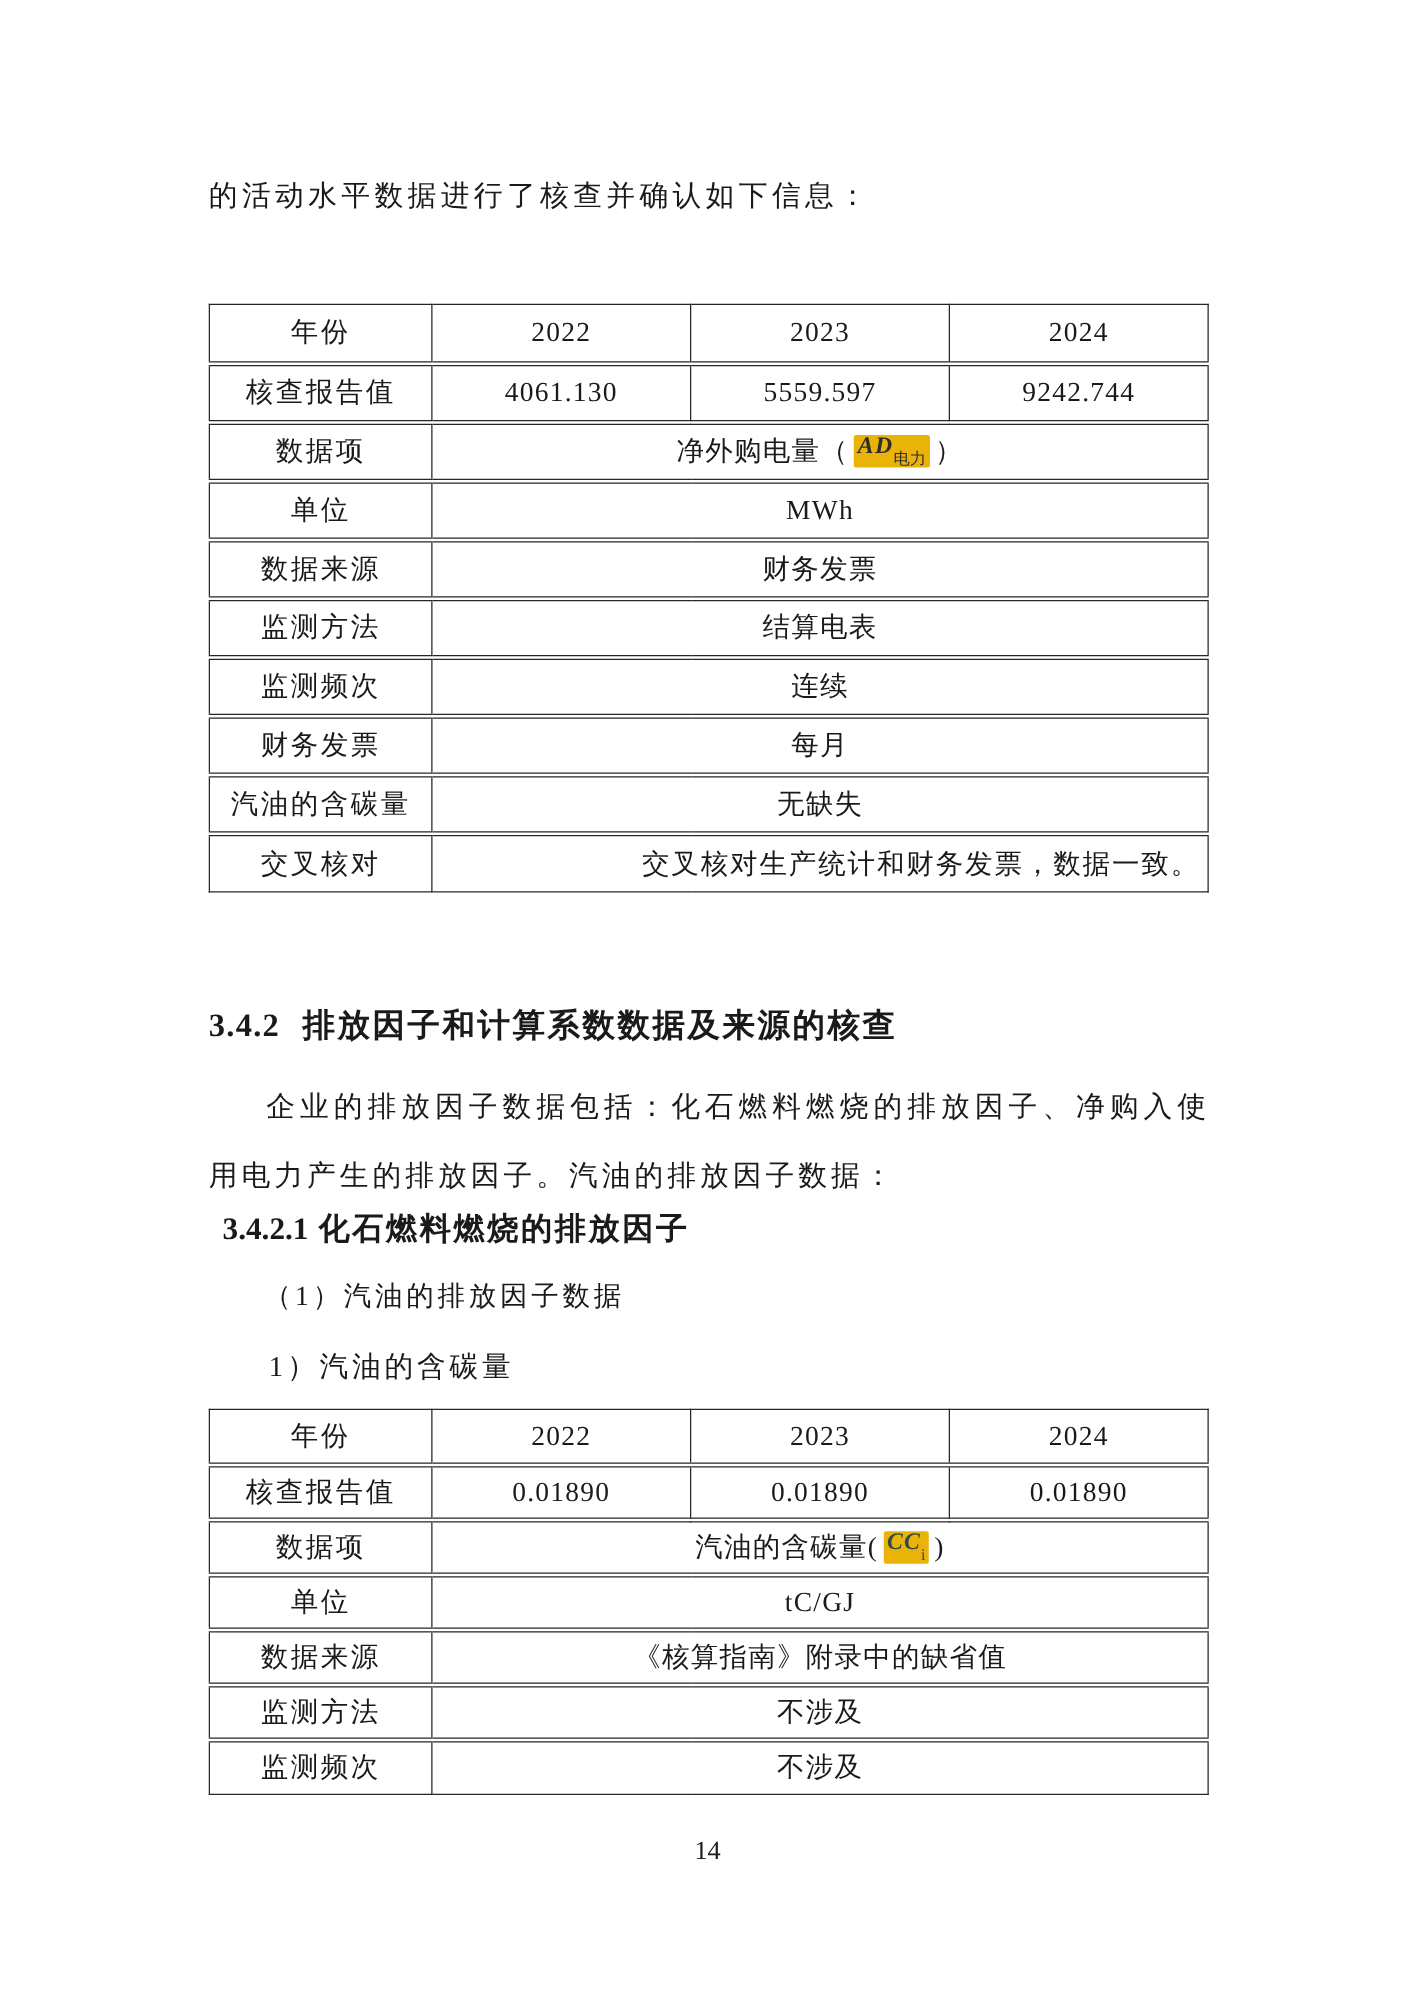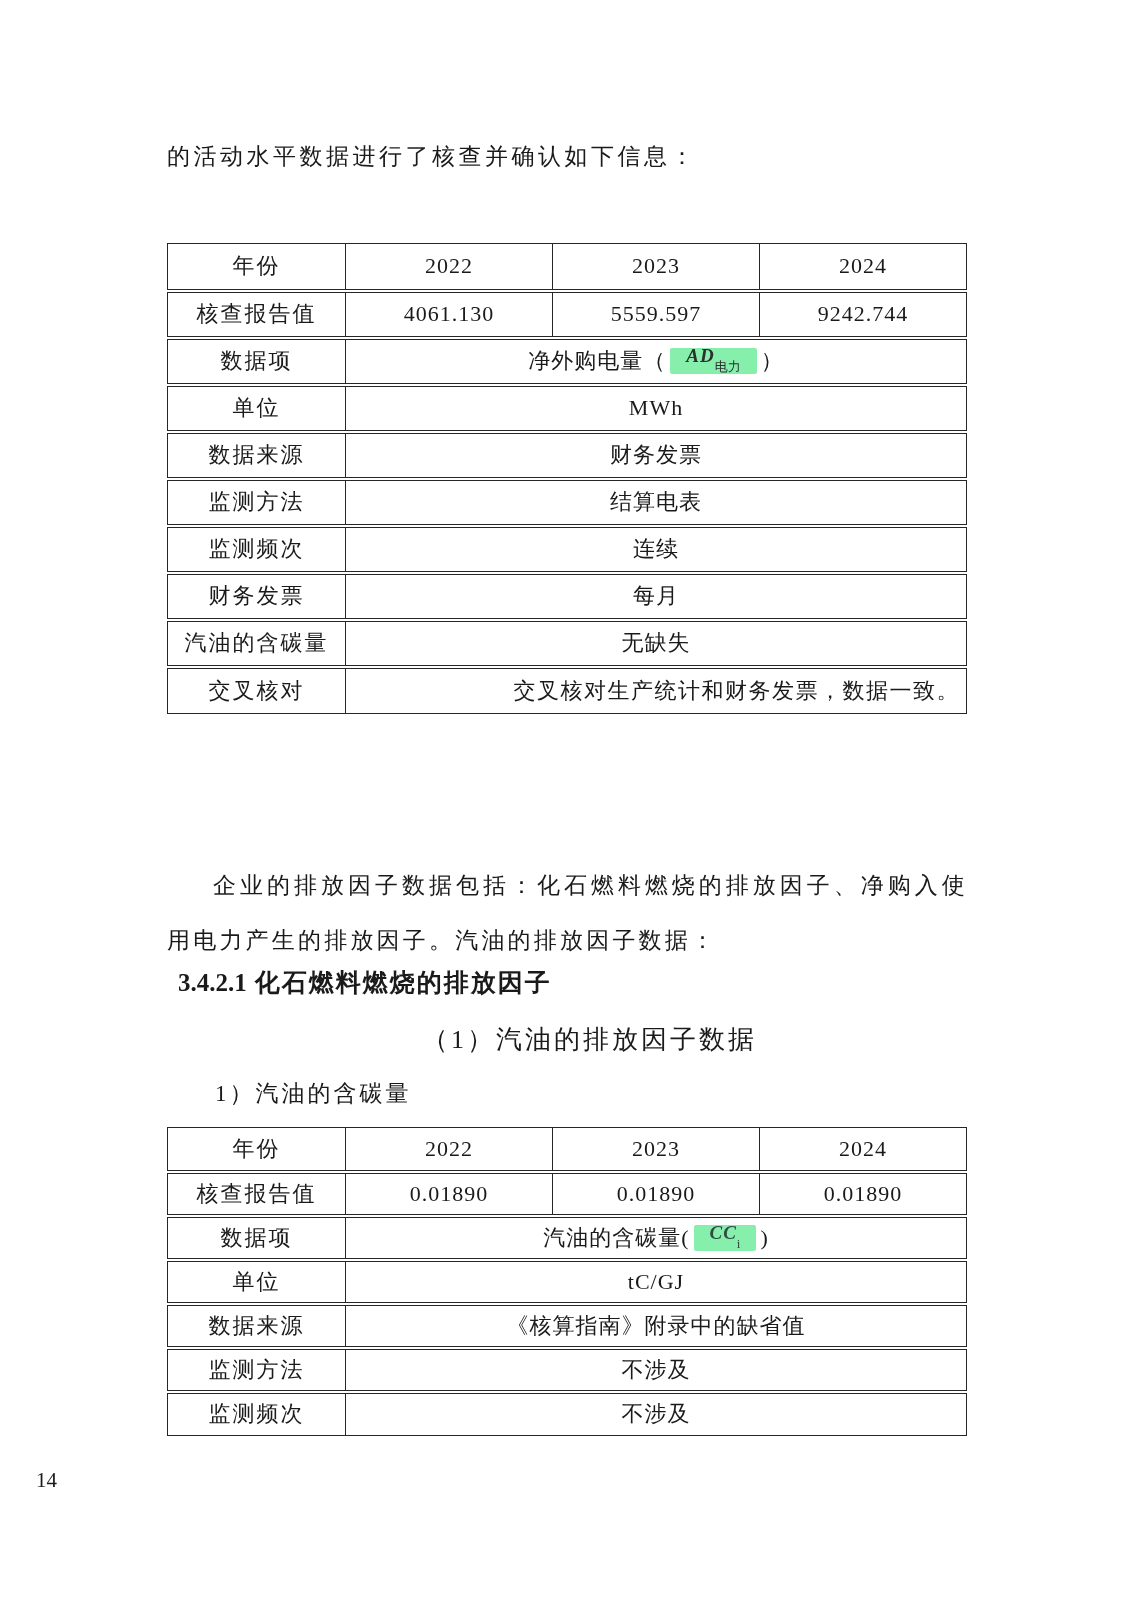--- a/index.html
+++ b/index.html
@@ -41,21 +41,21 @@
     line-height:55px;
     text-indent:2em;
     text-align:justify;
   }
   .h3 {
     top:966px;
     font-size:25px; font-weight:700;
     white-space:nowrap;
   }
   .h3 .num { margin-right:8px;margin-left:11px; }
-  .sub1 { top:1022px; padding-left:44px; font-size:26px; letter-spacing:3px;text-align:center; }
+  .sub1 { top:1022px; padding-left:44px; font-size:22px; letter-spacing:3px; }
   .sub2 { top:1078px; padding-left:48px; font-size:23px; letter-spacing:3px; }
 
   
   table.tbl {
     border-collapse:collapse;
     width:661px;
     table-layout:fixed;
     background:#fff;
   }
   .tbl1 { position:absolute; top:243px; }
@@ -74,45 +74,44 @@
   .tbl1 tr { height:47px; }
   .tbl1 tr.r-tall { height:78px; }
   .tbl2 tr { height:44px; }
   td.lbl { letter-spacing:2px; }
   td.left { text-align:right; padding-left:7px; letter-spacing:1.5px; }
   td.left2 { text-align:left; padding-left:7px; letter-spacing:2.5px; line-height:42px; }
 
   
   .formula {
     display:inline-block;
-    padding:0 16px;
-    background:#86efac;
+    padding:0 3px;
+    background:#eab308;
     border-radius:2px;
     margin:0 4px;
     white-space:nowrap;
   }
   .fvar {
     font-style:italic; font-weight:600;
     font-size:19px;
     position:relative; top:-6px;
   }
   .fsub {
     font-size:13px;
     position:relative; top:3px;
     letter-spacing:0;
   }
   .tbl1 .fvar, .tbl1 .fsub { color:#2e2e2e; }
   .tbl2 .fvar, .tbl2 .fsub { color:#2f4c45; }
 
   .pageno {
     position:absolute;
     top:1468px; left:0; width:1132px;
-    text-align:left;
+    text-align:center;
     font-size:21px;
-    padding-left:36px;
   }
 </style>
 </head>
 <body>
 
 <div class="page">
 
   <p class="content intro">的活动水平数据进行了核查并确认如下信息：</p>
 
   <table class="content tbl tbl1">
@@ -163,20 +162,21 @@
       <td class="lbl">汽油的含碳量</td>
       <td colspan="3">无缺失</td>
     </tr>
     <tr>
       <td class="lbl">交叉核对</td>
       <td colspan="3" class="left">交叉核对生产统计和财务发票，数据一致。</td>
     </tr>
   </tbody>
     </table>
 
+  <h2 class="content h2"><span class="num">3.4.2</span><span class="ttl">排放因子和计算系数数据及来源的核查</span></h2>
 
   <p class="content bodypar">企业的排放因子数据包括：化石燃料燃烧的排放因子、净购入使用电力产生的排放因子。汽油的排放因子数据：</p>
 
   <h3 class="content h3"><span class="num">3.4.2.1</span><span class="ttl">化石燃料燃烧的排放因子</span></h3>
 
   <p class="content sub1">（1）汽油的排放因子数据</p>
   <p class="content sub2">1）汽油的含碳量</p>
 
   <table class="content tbl tbl2">
     <colgroup>

